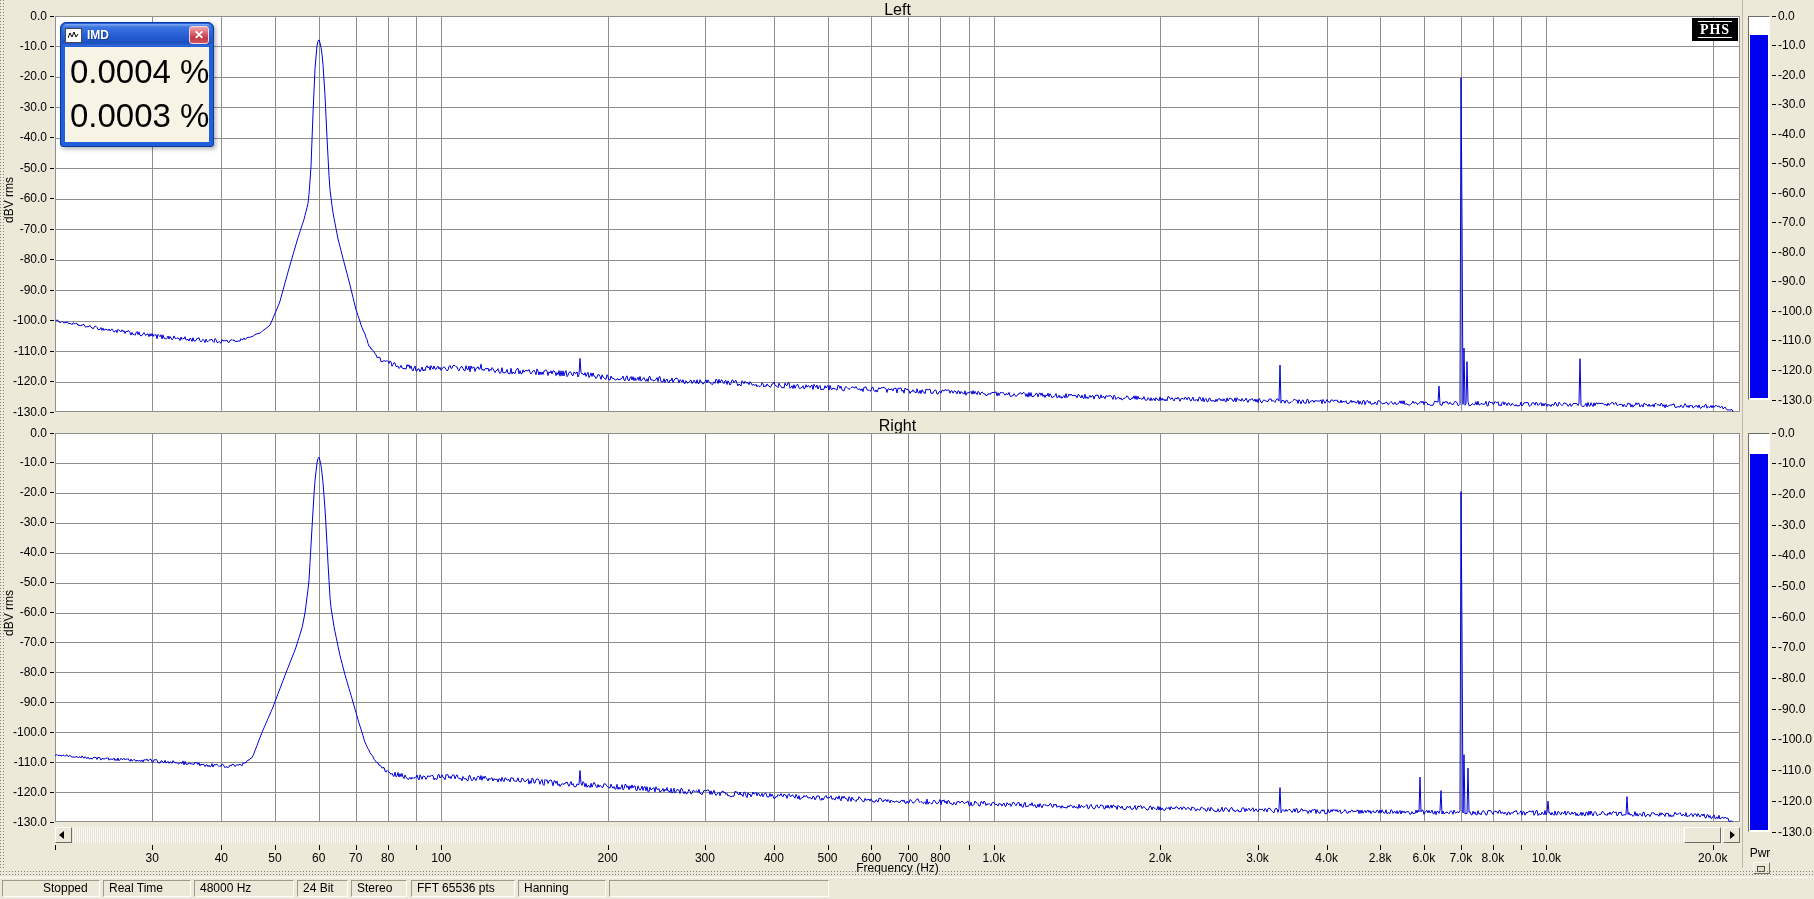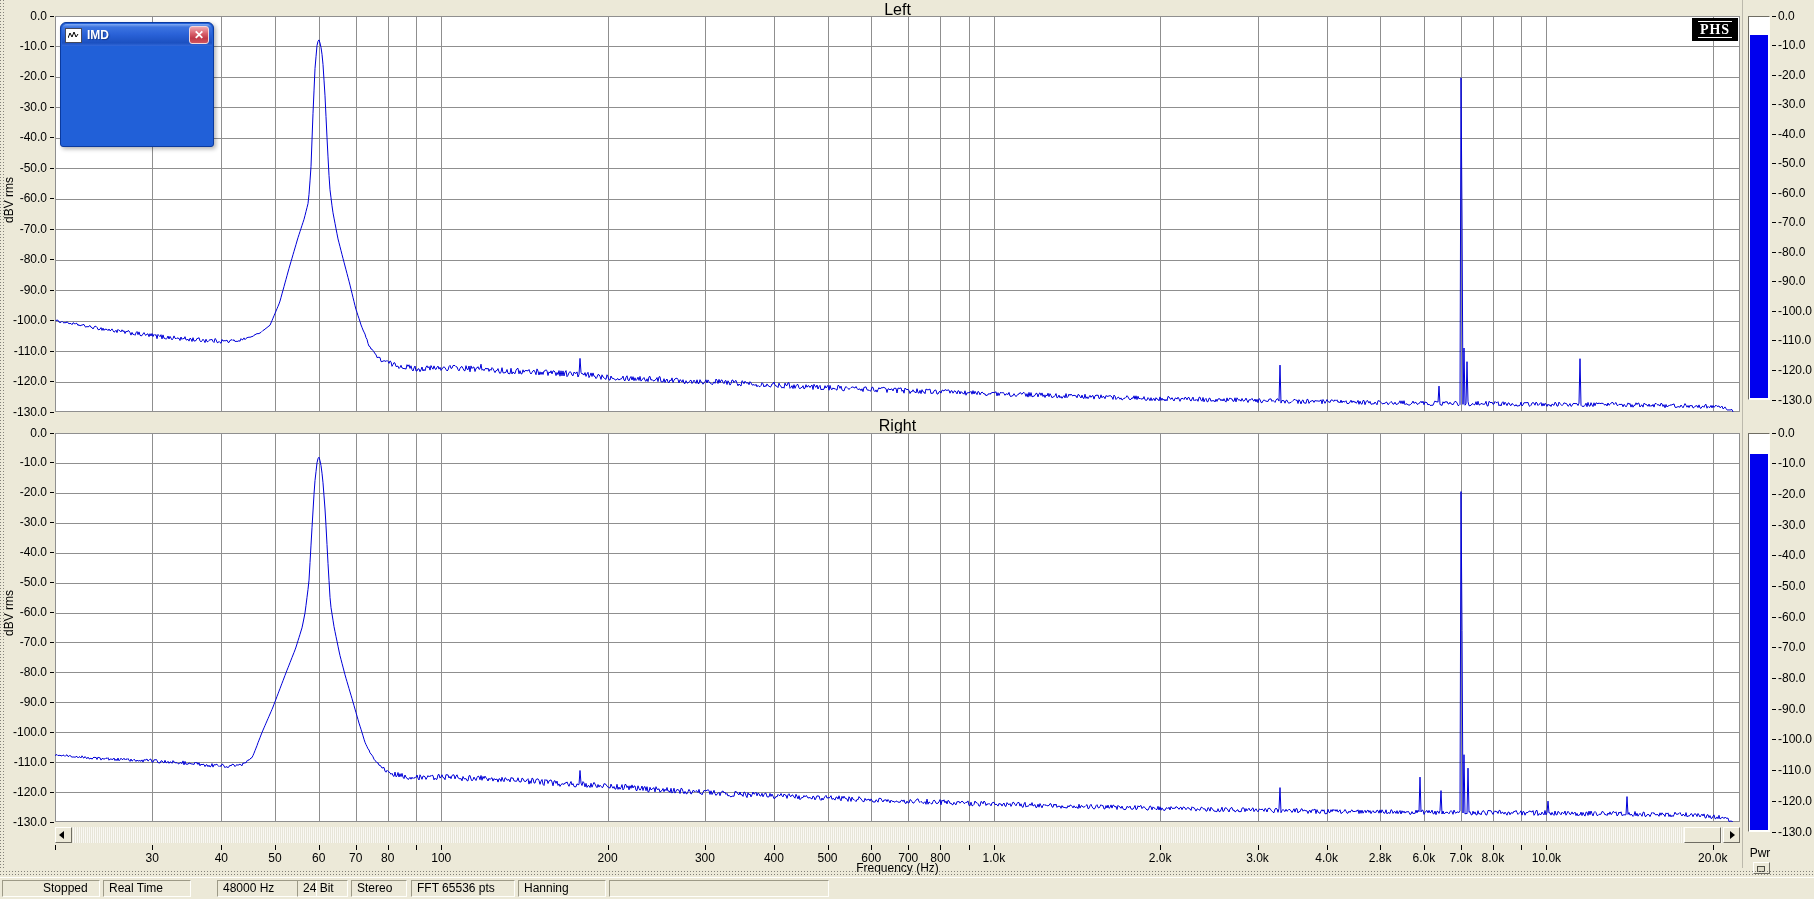--- a/index.html
+++ b/index.html
@@ -373,31 +373,35 @@
   <div class="imd">
     <div class="imd-title">
       <div class="imd-icon">
         <svg width="11" height="9" viewBox="0 0 11 9">
             <polyline points="0,7 2,2 4,6 6,1 8,6 10,3" fill="none" stroke="#000" stroke-width="1"></polyline>
           </svg>
       </div>
       <span class="imd-title-text">IMD</span>
       <div class="imd-close">✕</div>
     </div>
+    <div class="imd-body">
+      <div class="imd-val">0.0004 %</div>
+      <div class="imd-val">0.0003 %</div>
+    </div>
   </div>
 
   <div class="vdots" style="left:0;top:0;height:869px"></div>
   <div class="vdots" style="left:3px;top:0;height:869px"></div>
   <div class="hdots" style="left:0;top:871px;width:1814px"></div>
   <div class="hdots" style="left:0;top:874px;width:1814px"></div>
 
   <div class="statusbar" id="statusbar">
       <div class="status-panel" style="left: 2px; width: 98px; padding-left: 40px;">Stopped</div>
       <div class="status-panel" style="left: 103px; width: 88px;">Real Time</div>
-      <div class="status-panel" style="left: 194px; width: 100px; margin-left: 23px;">48000 Hz</div>
+      <div class="status-panel" style="left: 194px; width: 100px;">48000 Hz</div>
       <div class="status-panel" style="left: 297px; width: 51px;">24 Bit</div>
       <div class="status-panel" style="left: 351px; width: 56px;">Stereo</div>
       <div class="status-panel" style="left: 411px; width: 104px;">FFT 65536 pts</div>
       <div class="status-panel" style="left: 518px; width: 88px;">Hanning</div>
       <div class="status-panel" style="left: 609px; width: 220px;"></div>
     </div>
 
 </div>
 
 </body></html>

